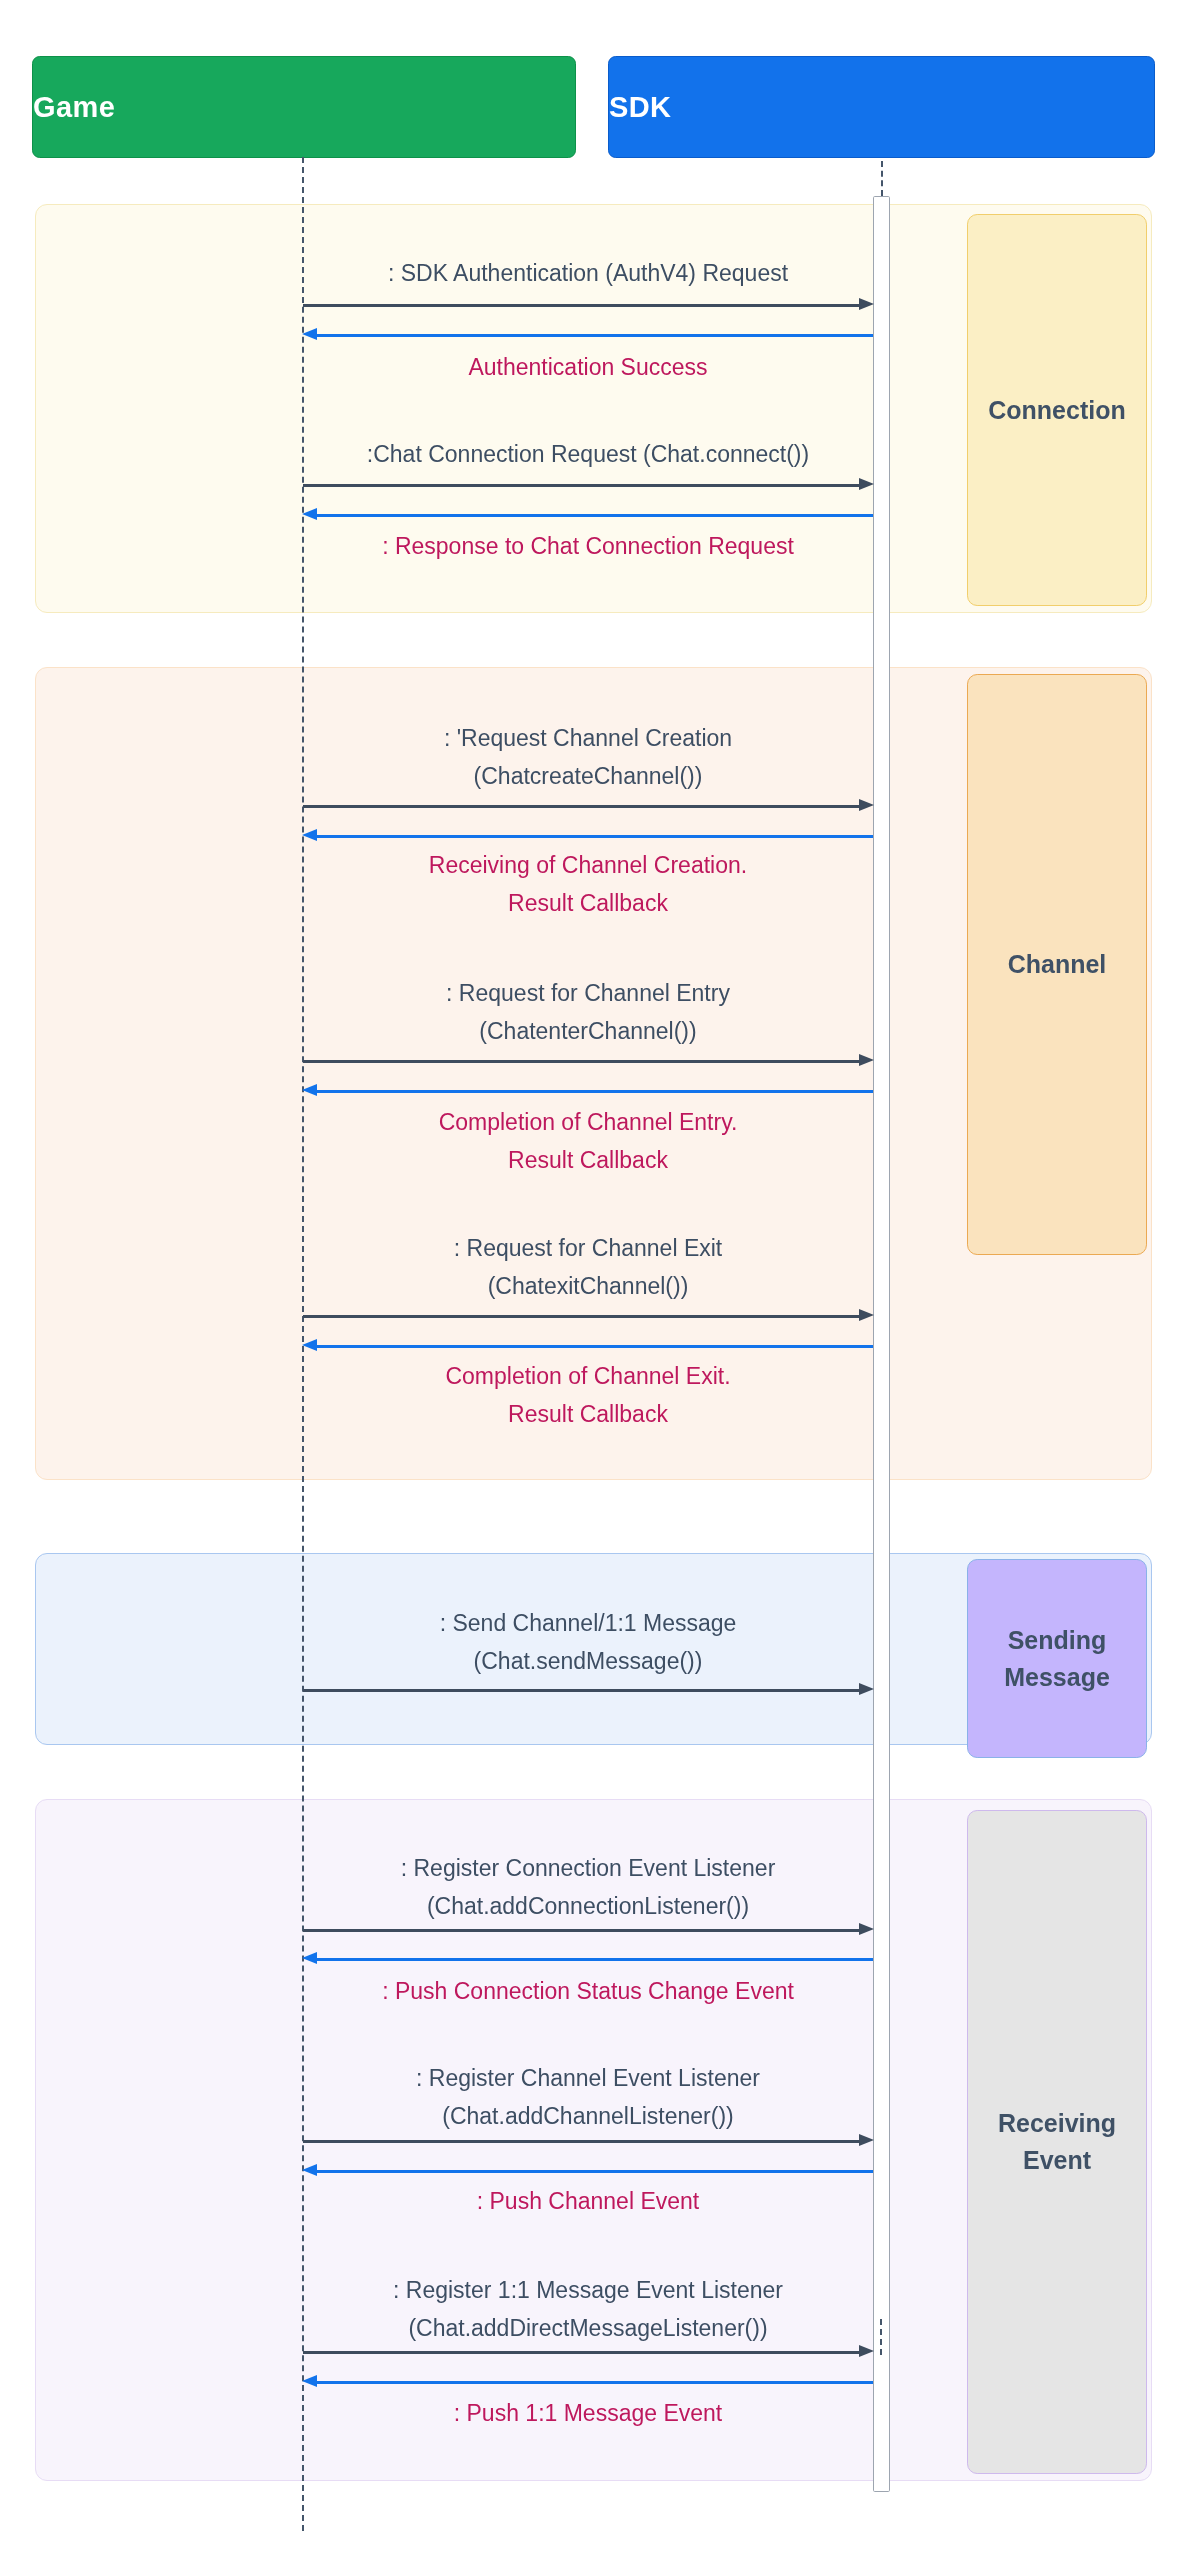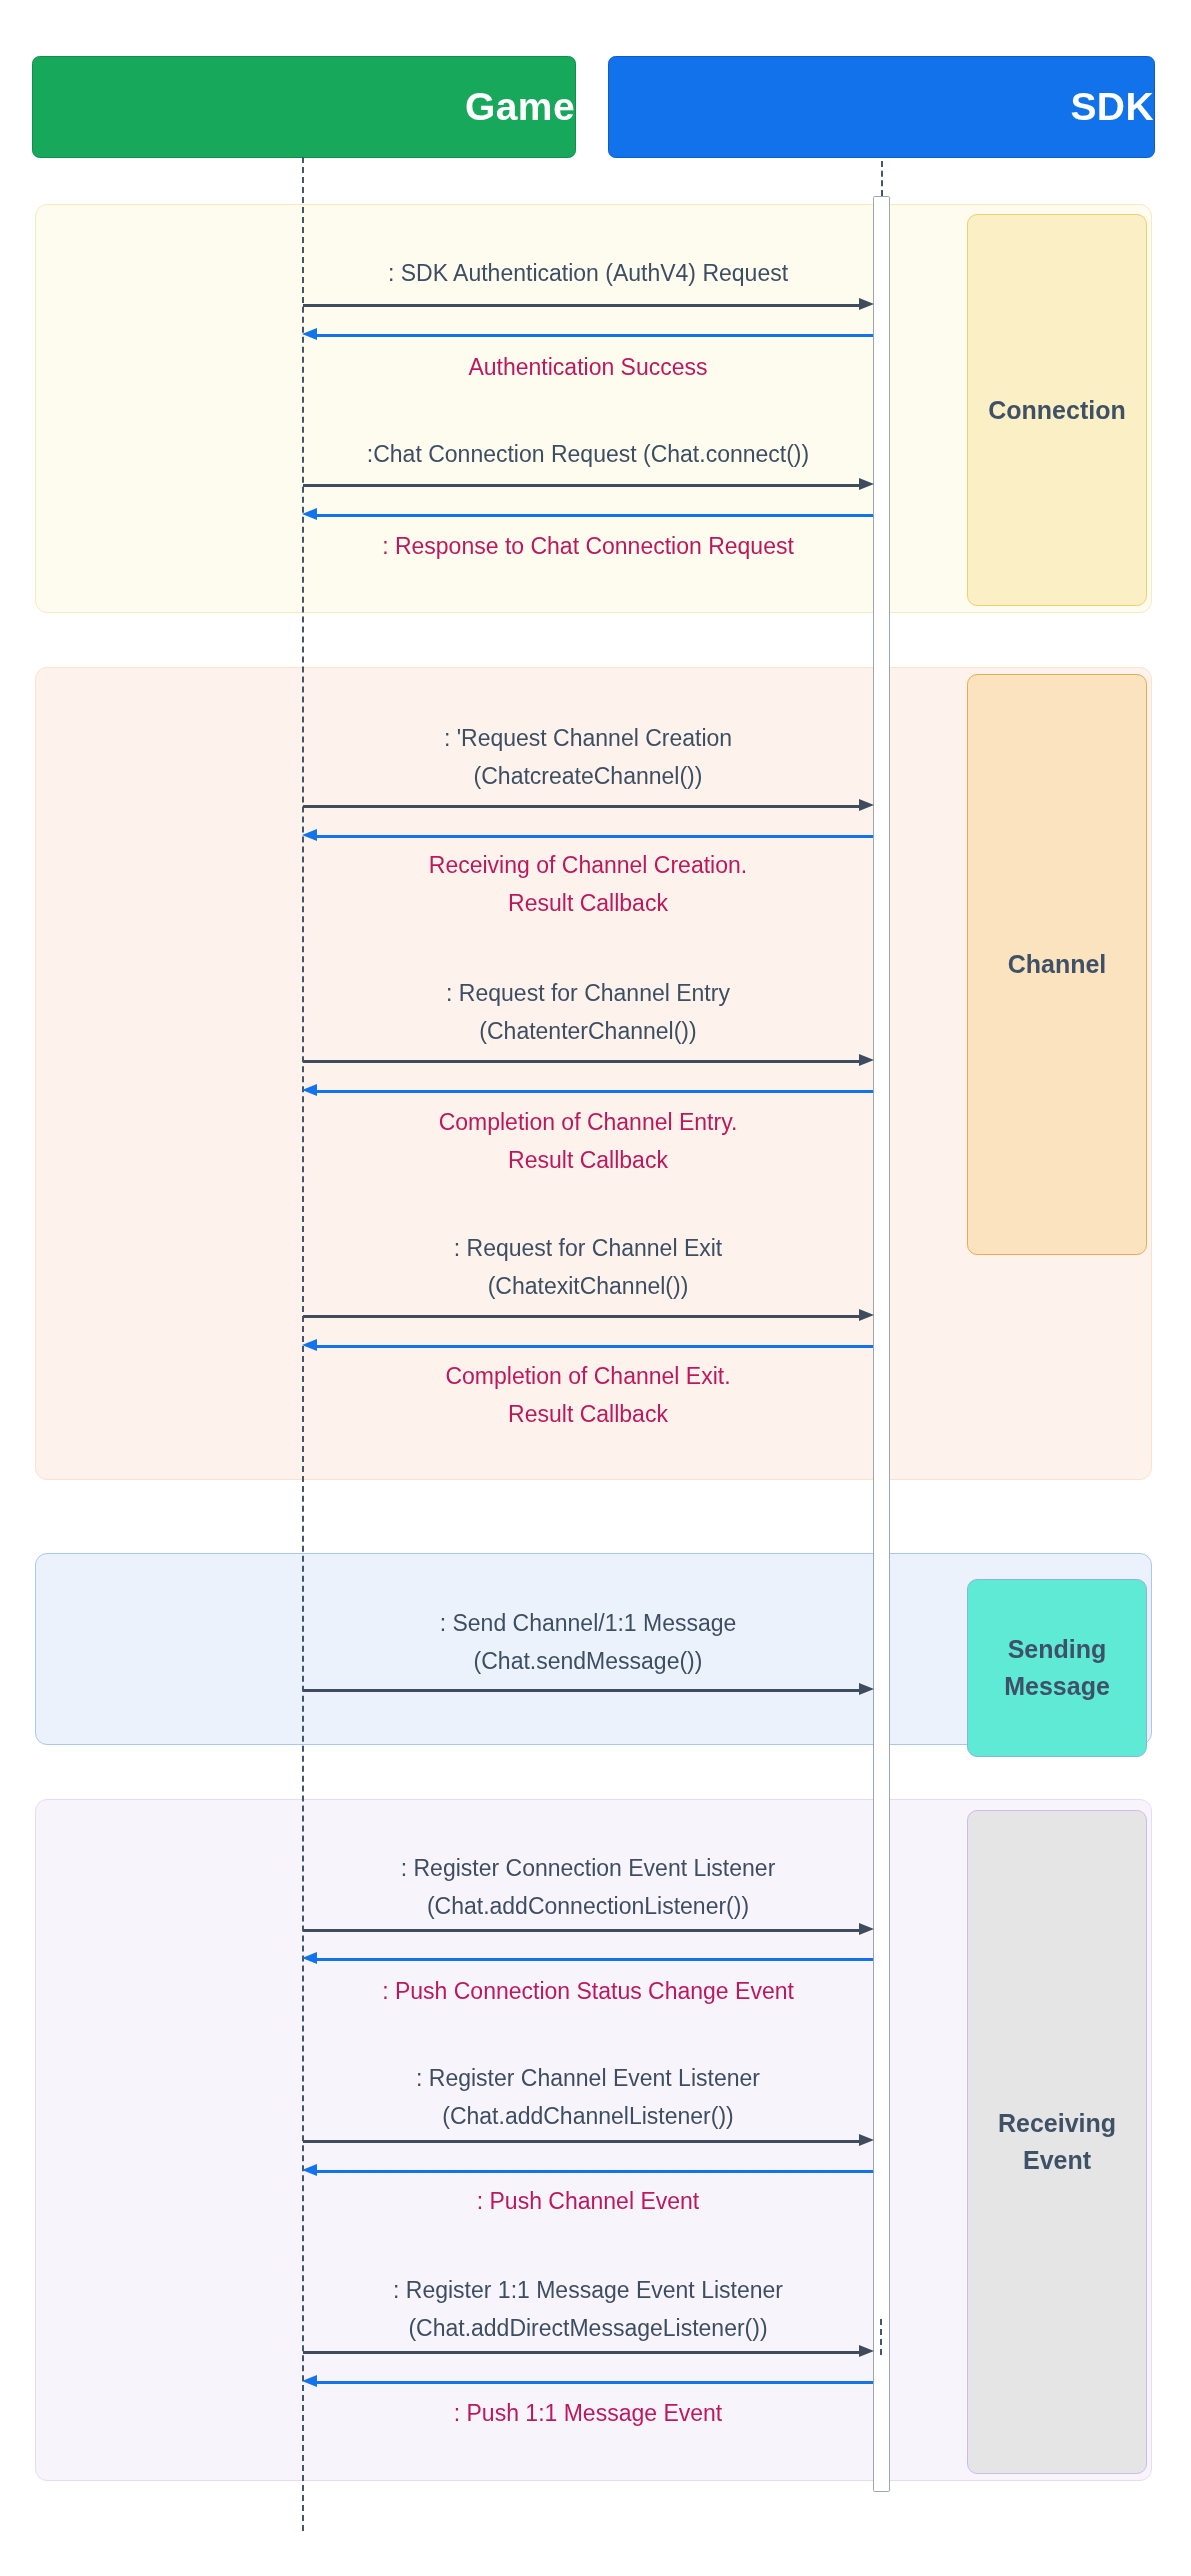--- a/index.html
+++ b/index.html
@@ -1,21 +1,21 @@
 <!DOCTYPE html>
 <html style="font-size:13.6px"><head>
 <meta charset="utf-8">
 <style>
   html,body{margin:0;padding:0;background:#ffffff;}
   body{font-family:"Liberation Sans", sans-serif;}
   #canvas{position:relative;width:1191px;height:2576px;background:#ffffff;overflow:hidden;}
 
   
-  .actor{position:absolute;top:56px;height:100px;border-radius:7.7px;display:flex;align-items:center;justify-content:flex-end;
-         color:#ffffff;font-size:39px;font-weight:bold;letter-spacing:0.4px;}
+  .actor{position:absolute;top:56px;height:100px;border-radius:7.7px;display:flex;align-items:center;justify-content:flex-start;
+         color:#ffffff;font-size:29px;font-weight:bold;letter-spacing:0.4px;}
   .actor.game{left:32px;width:542px;background:#17A85C;border:1.7px solid #0D9149;}
   .actor.sdk{left:608px;width:545px;background:#1272EB;border:1.7px solid #0A5CCB;}
 
   
   .lifeline{position:absolute;width:0;border-left:2.6px dashed #45566B;z-index:3;}
   .lifeline.game{left:302px;top:157px;height:2374px;}
   .lifeline.sdk-stub{left:881px;top:161px;height:35px;}
   .lifeline.sdk-inner{left:880px;top:2319px;height:36px;z-index:5;}
 
   
@@ -27,21 +27,21 @@
   .section.connection{top:204px;height:409px;background:#FEFBEF;border:1.7px solid #F6EBBE;}
   .section.channel{top:667px;height:813px;background:#FDF3EC;border:1.7px solid #FBE2C8;}
   .section.sending{top:1553px;height:192px;background:#EBF2FC;border:1.7px solid #A9C7F0;}
   .section.receiving{top:1799px;height:682px;background:#F8F4FC;border:1.7px solid #E7DCF5;}
 
   
   .label-box{position:absolute;left:967px;width:180px;border-radius:10.2px;z-index:2;display:flex;align-items:center;justify-content:center;
              text-align:center;font-weight:bold;font-size:25px;line-height:37px;color:#3F5166;box-sizing:border-box;padding:0 15.3px;}
   .label-box.connection{top:214px;height:392px;background:#FBEFC5;border:1.7px solid #F1CE6B;}
   .label-box.channel{top:674px;height:581px;background:#FAE3BE;border:1.7px solid #EBA952;}
-  .label-box.sending{top:1559px;height:178px;background:#5eead4;border:1.7px solid #8AB2E9;margin-top:20px;}
+  .label-box.sending{top:1559px;height:199px;background:#c4b5fd;border:1.7px solid #8AB2E9;}
   .label-box.receiving{top:1810px;height:664px;background:#e5e5e5;border:1.7px solid #CEB9ED;}
 
   
   .msg{position:absolute;left:303px;width:570px;text-align:center;font-weight:normal;font-size:23px;line-height:38px;color:#3D4E63;z-index:6;}
   .msg.response{color:#be185d;}
 
   
   .arrow{position:absolute;left:303px;width:570px;height:13.6px;z-index:6;}
   .arrow .line{position:absolute;top:6px;height:2.6px;}
   .arrow.right .line{left:0;right:11px;background:#3E4C5E;}

